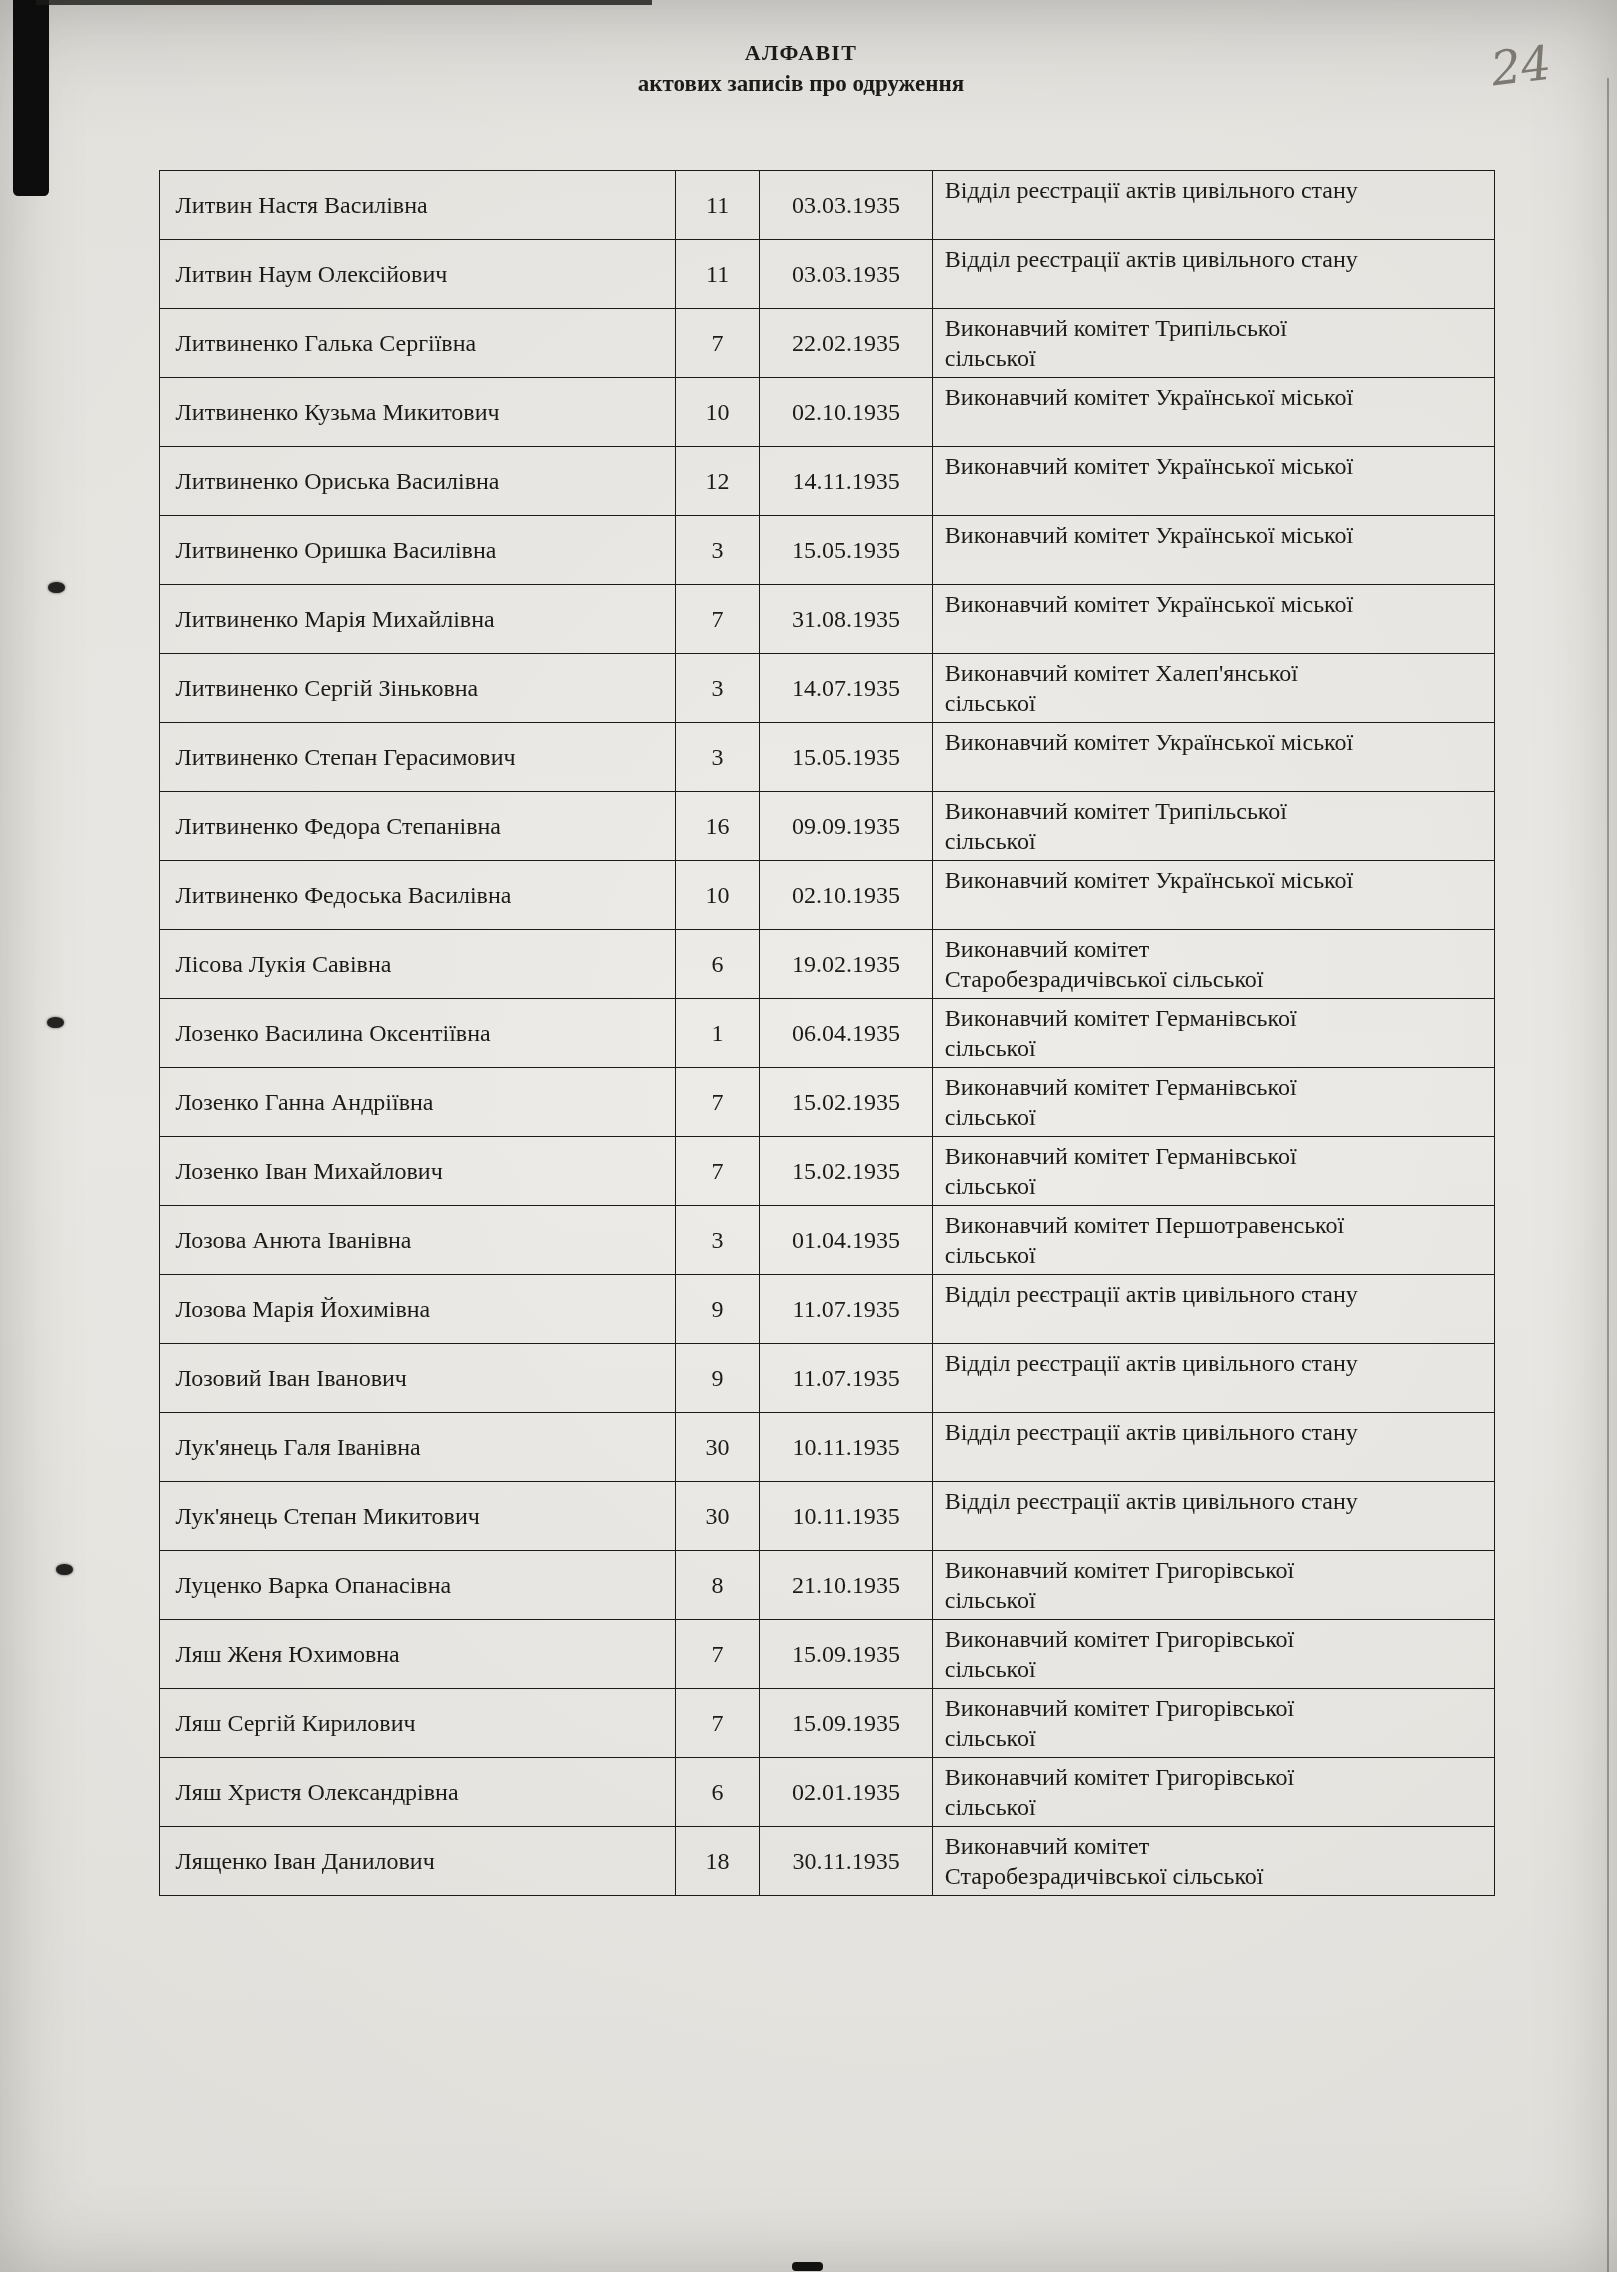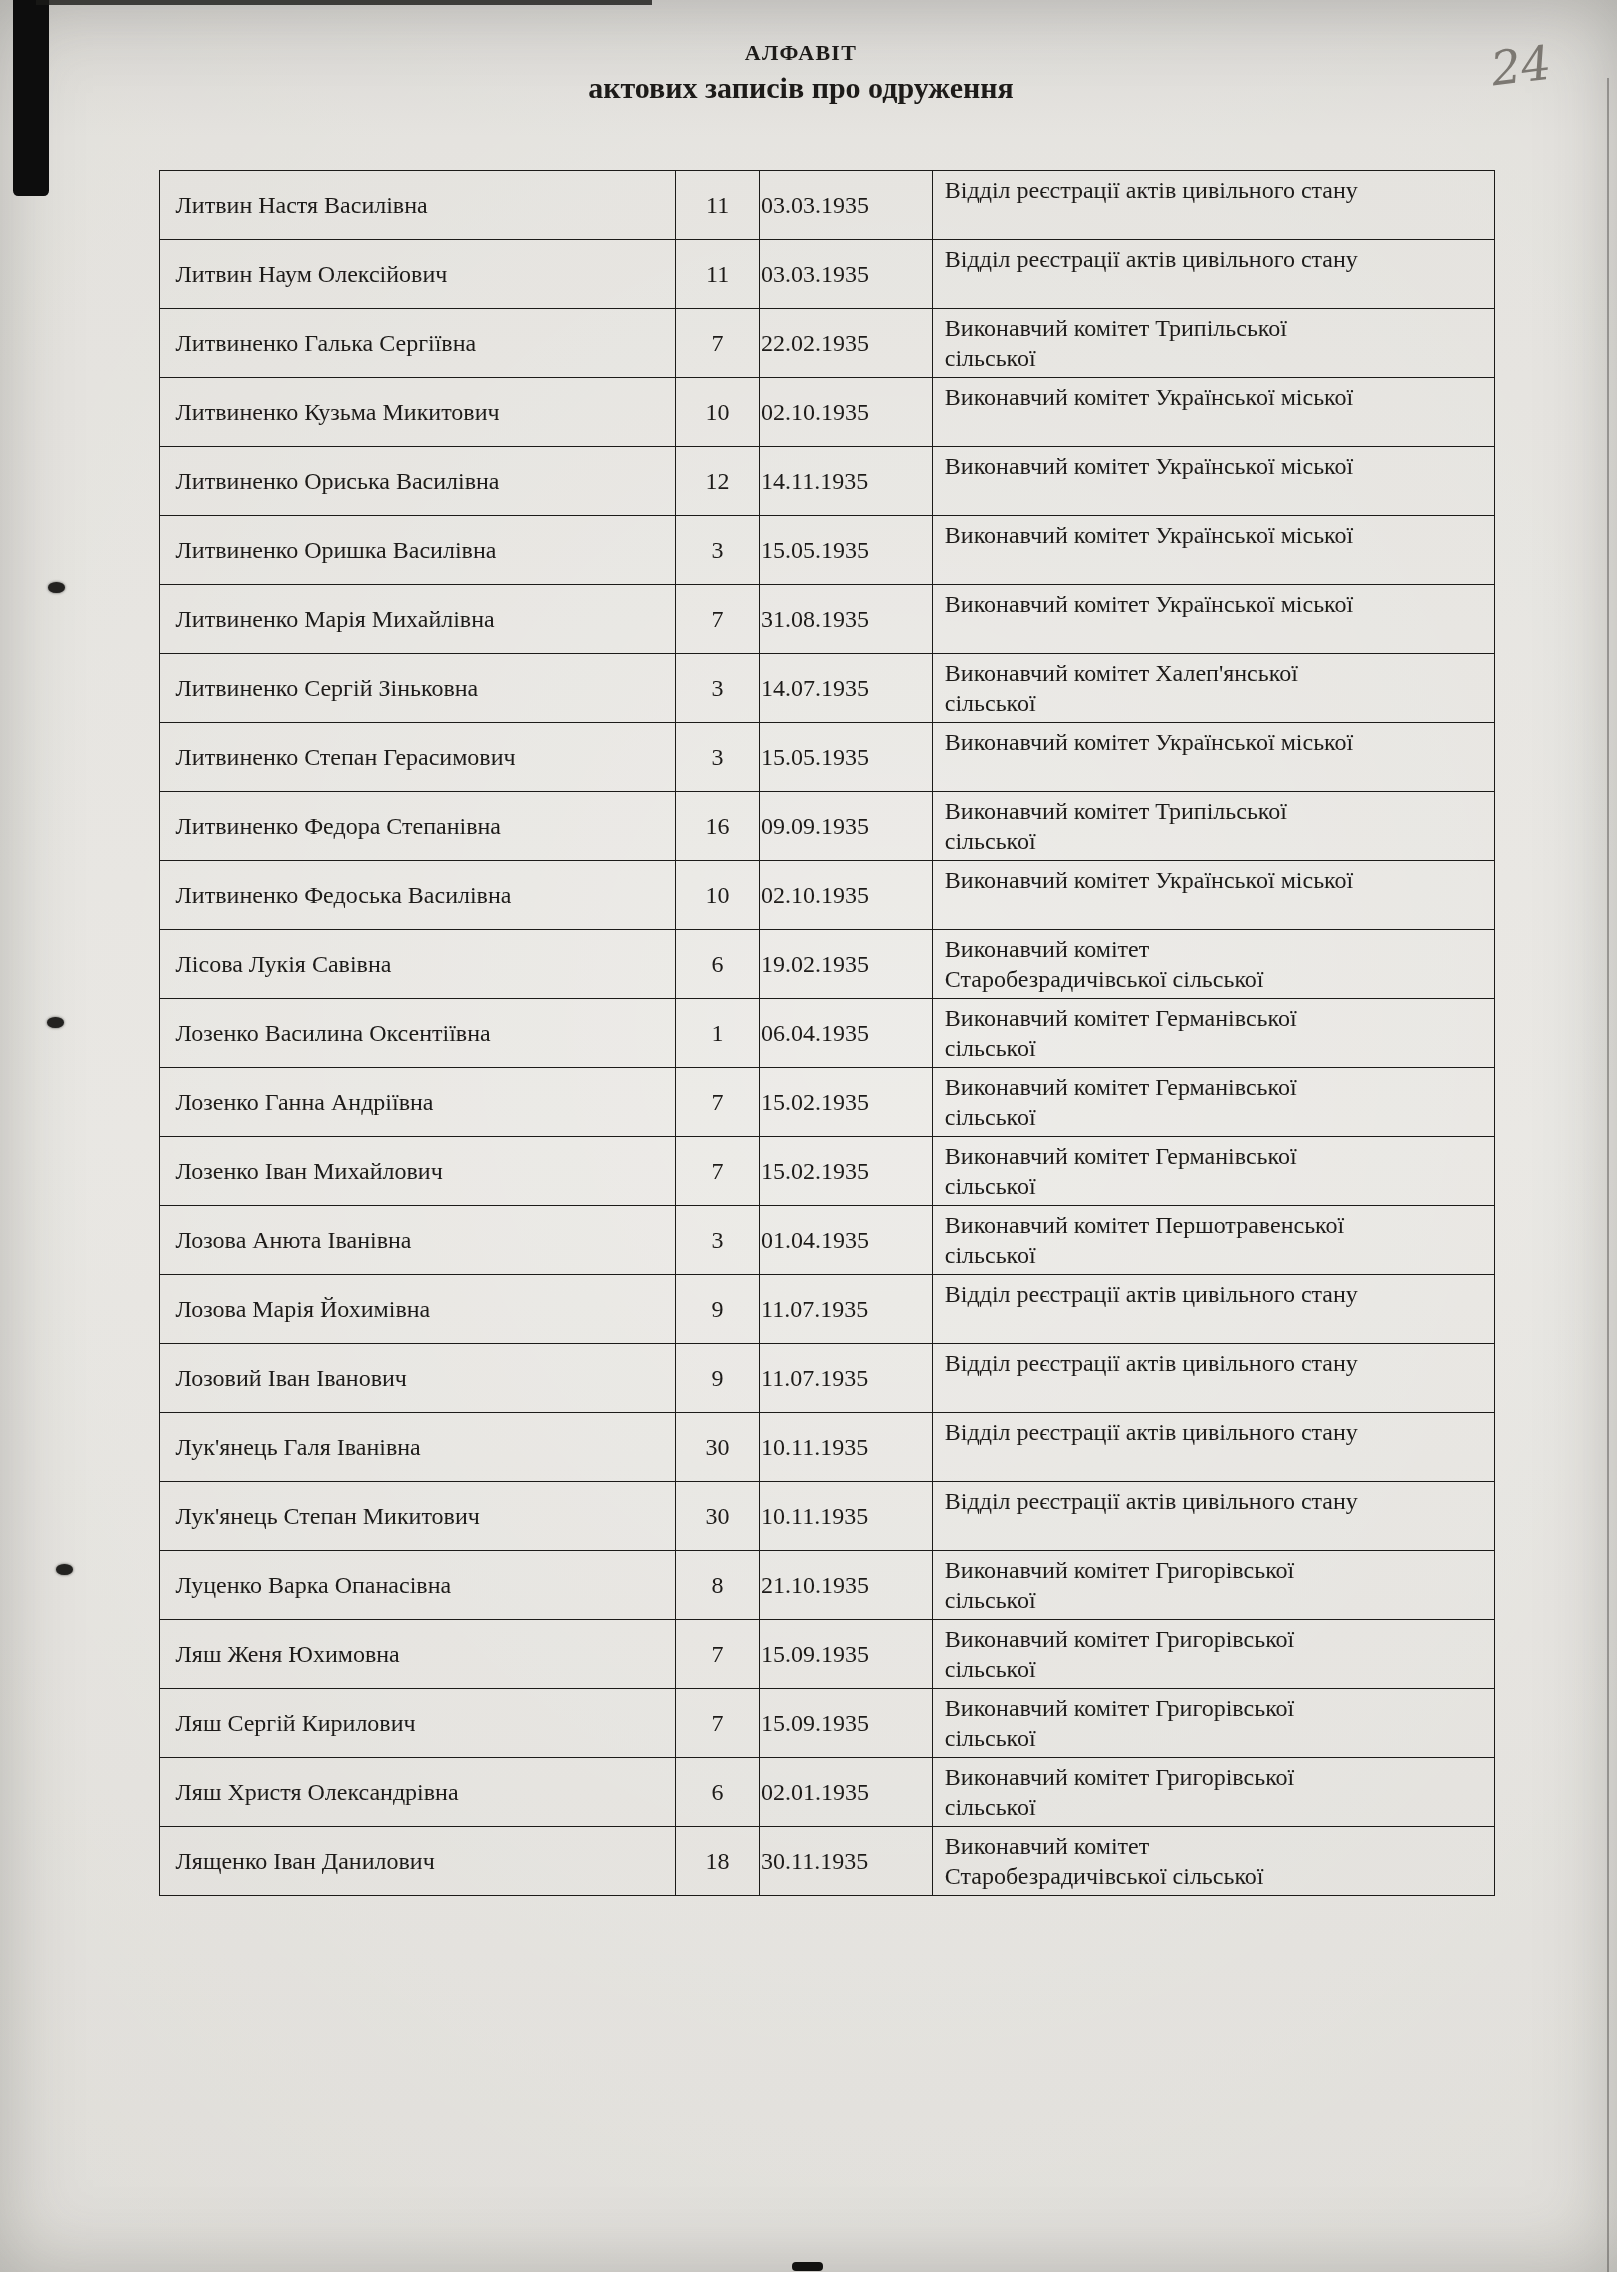--- a/index.html
+++ b/index.html
@@ -44,21 +44,21 @@
     left: 0; top: 40px;
     width: 1602px;
     text-align: center;
   }
   .doc-title {
     font-size: 22px;
     font-weight: bold;
     letter-spacing: 1.3px;
   }
   .doc-subtitle {
-    font-size: 30px;
+    font-size: 23px;
     font-weight: bold;
     margin-top: 5.2px;
   }
   .page-number {
     position: absolute;
     left: 1491px; top: 38px;
     font-size: 47px;
     font-style: italic;
     color: #7c7872;
     transform: rotate(-7deg);
@@ -83,20 +83,21 @@
     padding: 3.9px 6.5px 3.9px 15.6px;
     vertical-align: middle;
   }
   td.cell-num {
     width: 81px;
     text-align: center;
     vertical-align: middle;
   }
   td.cell-date {
     width: 170px;
+    text-align: center;
     vertical-align: middle;
   }
   td.cell-office {
     width: 543px;
     padding: 3.9px 6.5px 2.6px 11.7px;
     vertical-align: top;
     font-size: 23px;
     line-height: 1.26;
   }
   td.cell-office .office-text {

